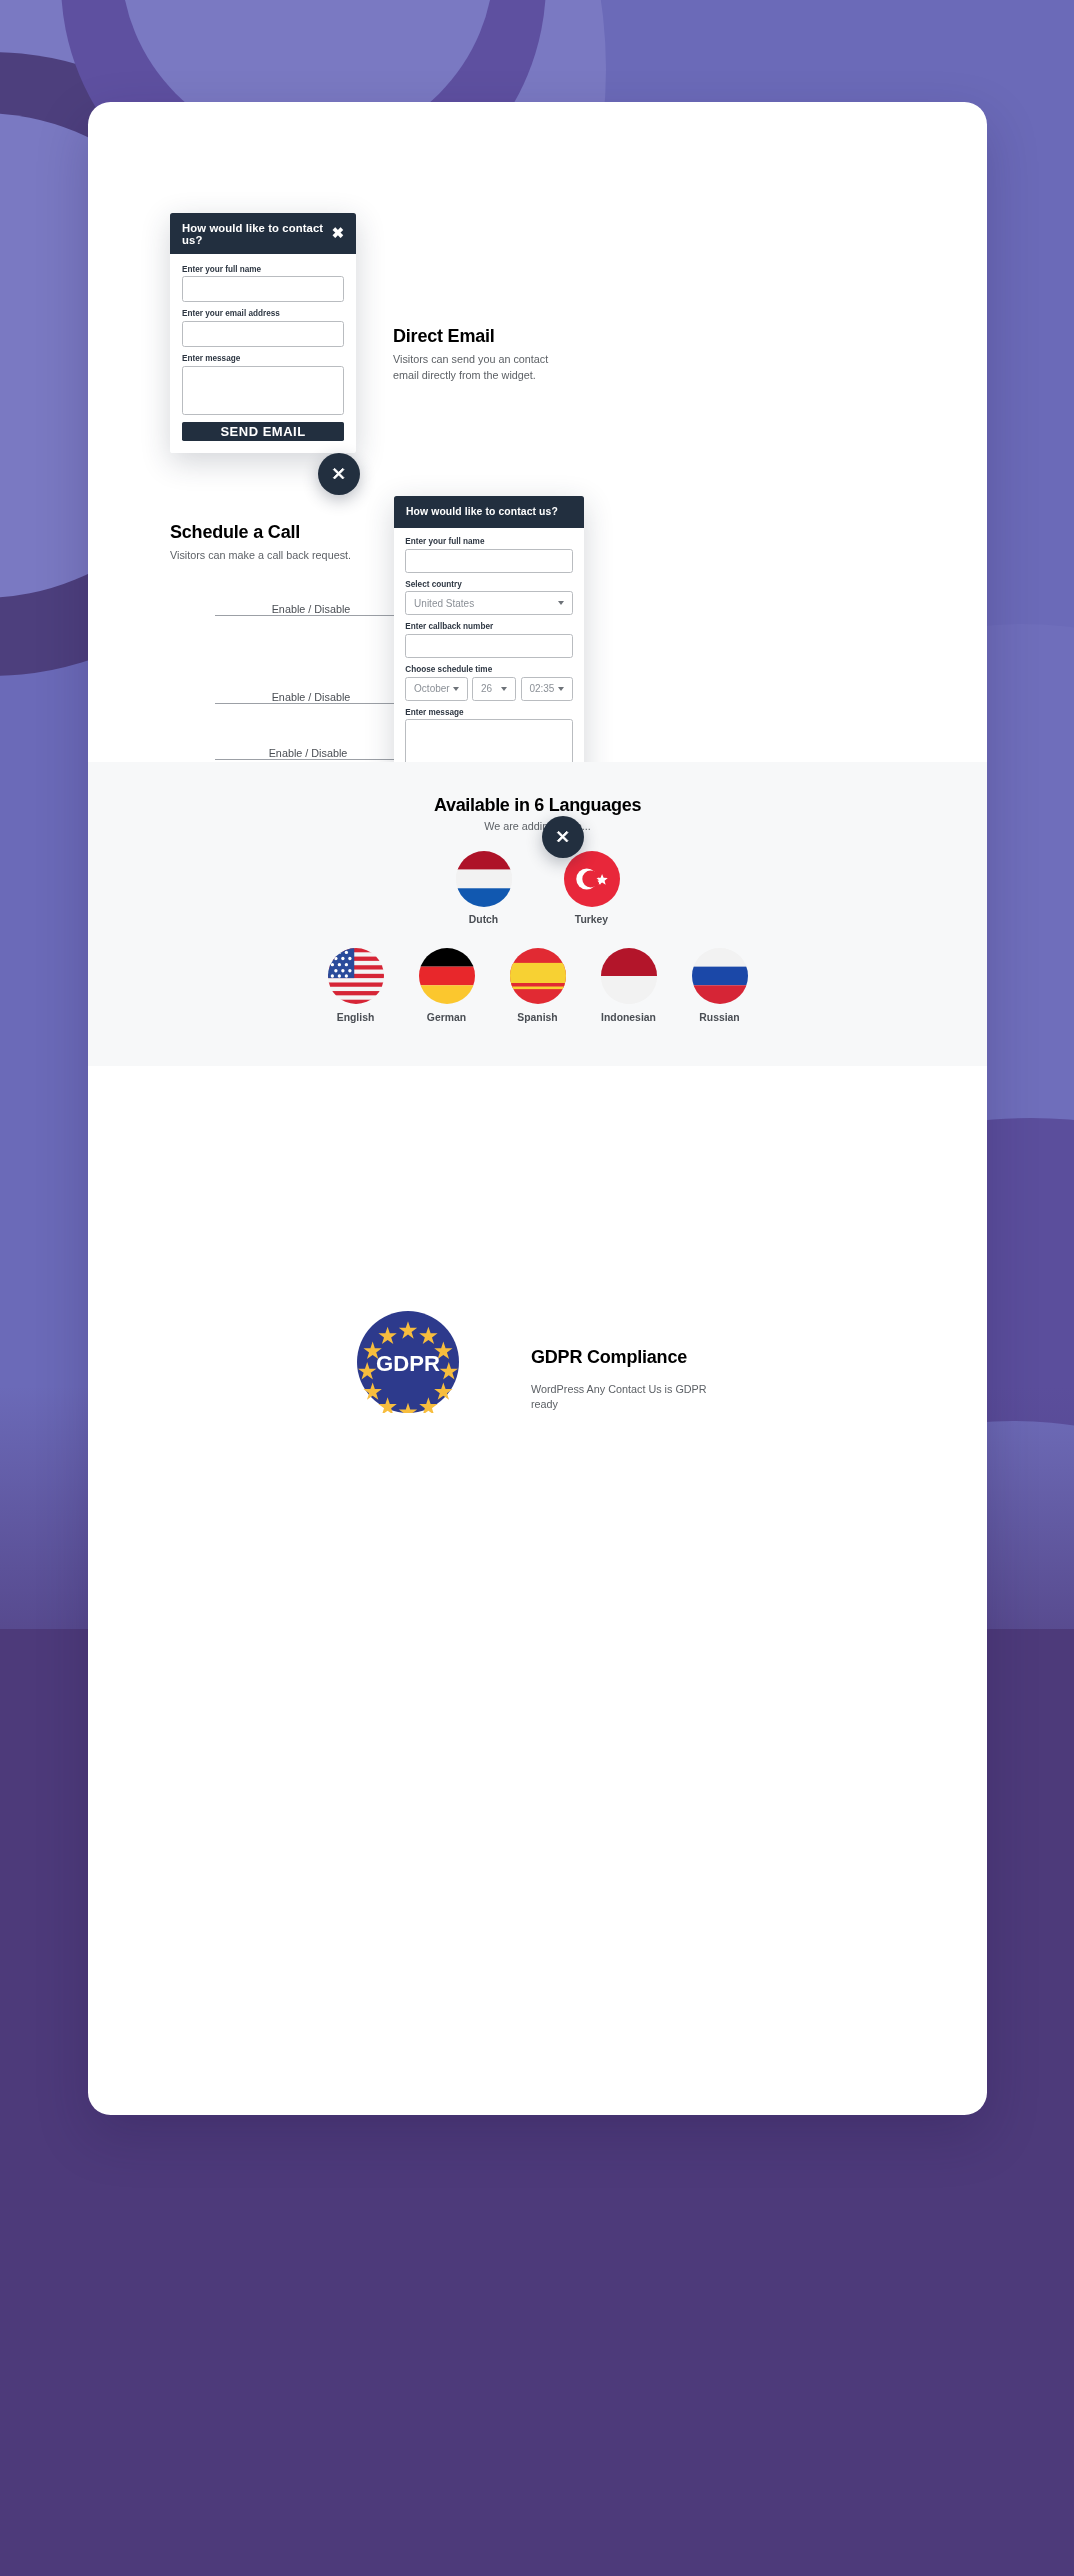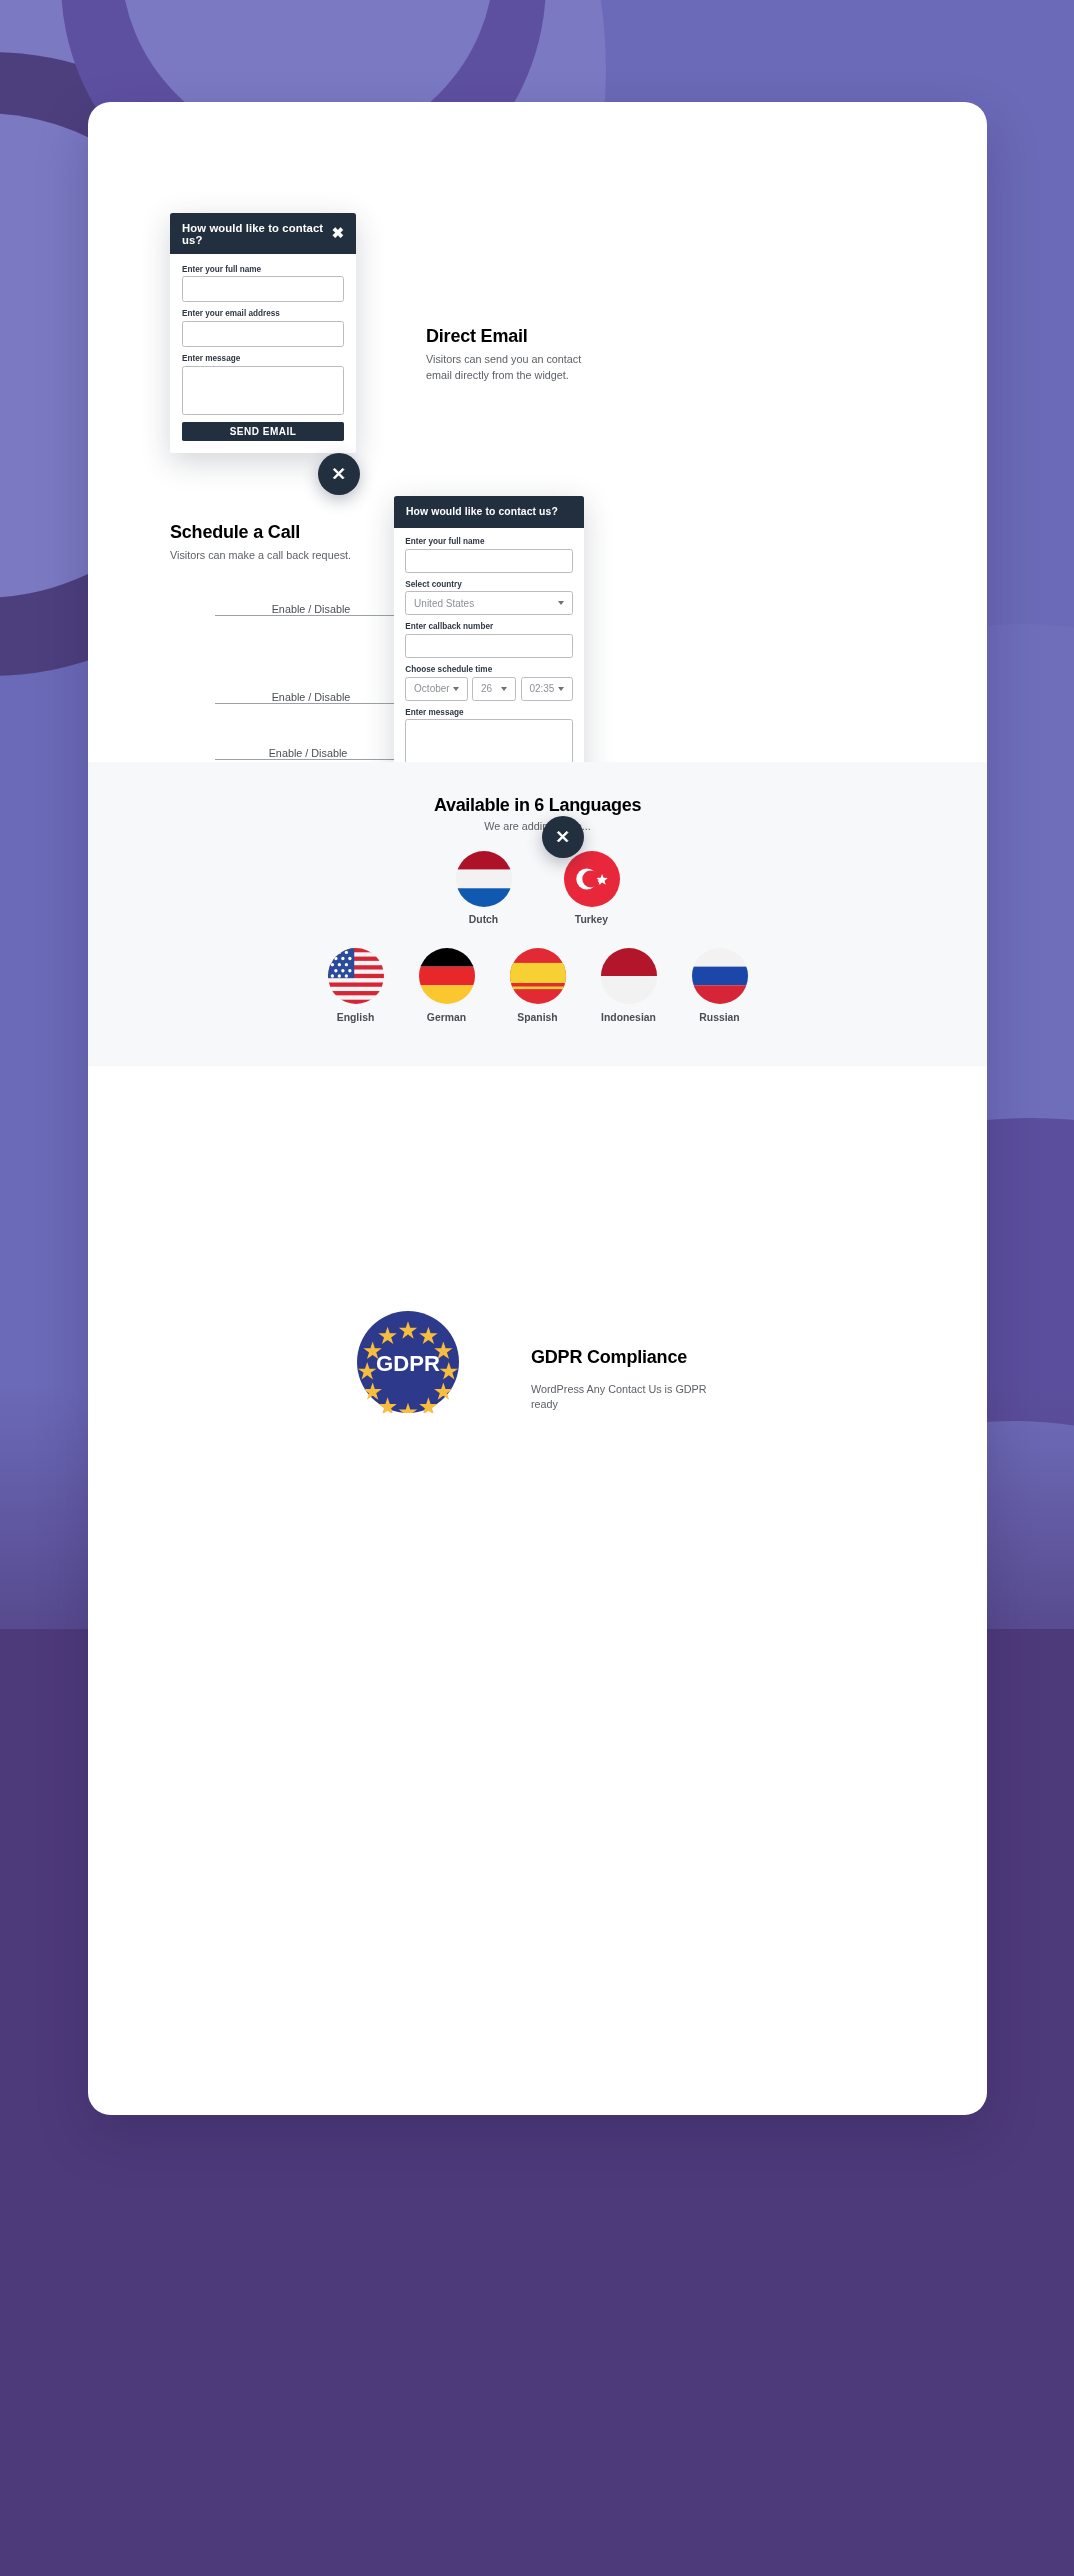--- a/index.html
+++ b/index.html
@@ -188,21 +188,21 @@
     font-family: "Liberation Sans", sans-serif;
   }
 
   
   #widget-email { left: 82px; top: 111px; width: 186px; }
   #widget-email .widget-head { padding: 8.7px 12px; }
   #widget-email .widget-title { font-size: 11.3px; }
   #widget-email .widget-body { padding: 10.4px 12px 12px; }
   #widget-email .field-input { height: 26px; }
   #widget-email .field-textarea { height: 49px; }
-  #widget-email .submit-btn { height: 19px; font-size: 10px; }
+  #widget-email .submit-btn { height: 19px; font-size: 13px; }
   #widget-email .field-label { font-size: 8.2px; margin-bottom: 2.6px; }
   #widget-email .field-group { margin-bottom: 7px; }
 
   
   #widget-call { left: 306px; top: 394px; width: 190px; }
   #widget-call .widget-head { padding: 10.4px 12px; }
   #widget-call .widget-title { font-size: 10.4px; }
   #widget-call .widget-body { padding: 9.5px 11.3px 11.3px; }
   #widget-call .field-label { font-size: 8.2px; margin-bottom: 2.6px; }
   #widget-call .field-input { height: 24px; }
@@ -242,21 +242,21 @@
     letter-spacing: -0.2px;
     margin-bottom: 5.2px;
   }
   .feature-sub {
     font-size: 10.8px;
     color: #5d6166;
     line-height: 1.45;
   }
   #feature-email {
     position: absolute;
-    left: 338px; top: 224px;
+    left: 305px; top: 224px;
     width: 173px;
   }
   #feature-call {
     position: absolute;
     left: 82px; top: 420px;
     width: 204px;
   }
 
   
   .toggle-row {

